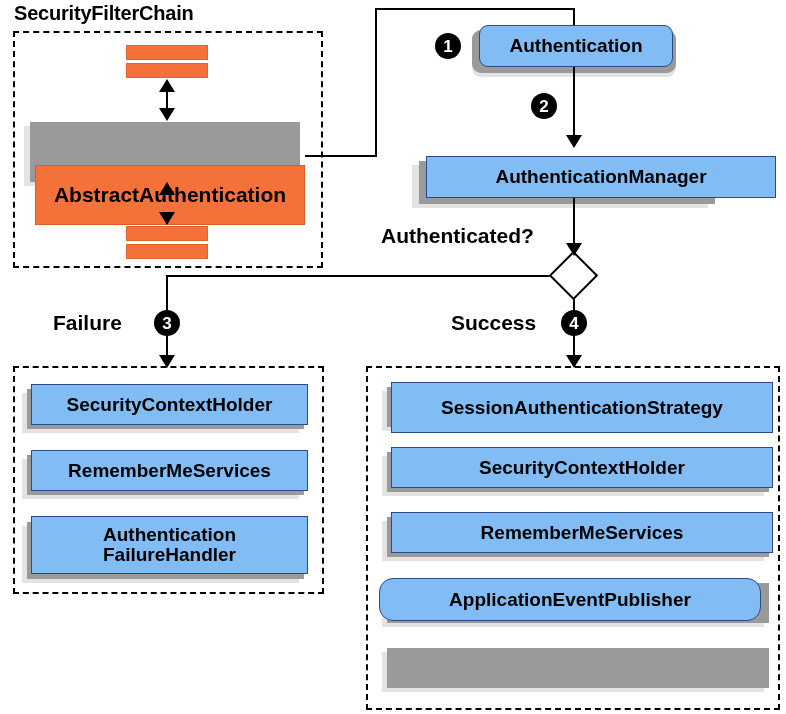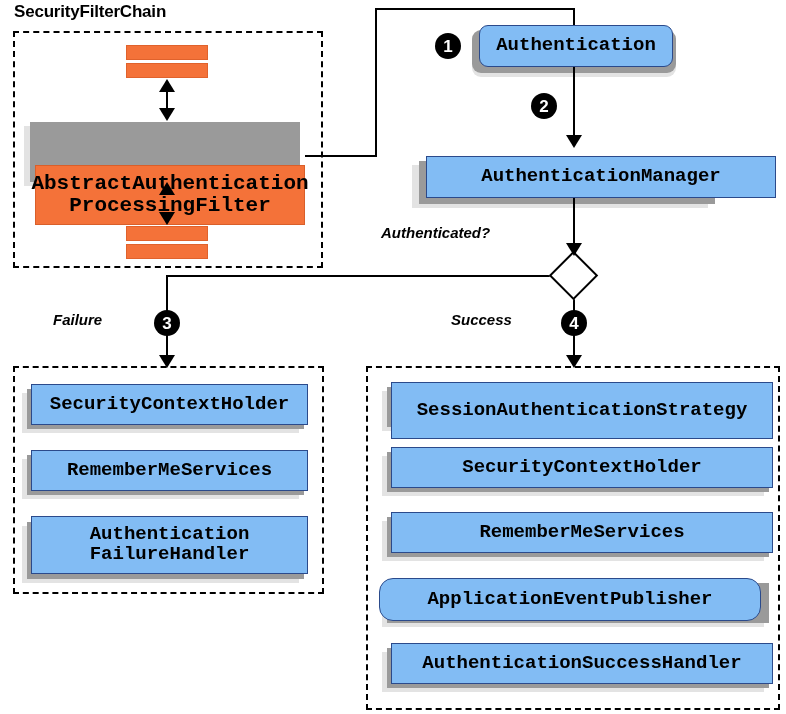--- a/index.html
+++ b/index.html
@@ -20,40 +20,39 @@
 
   
   .group-box {
     position: absolute;
     border: 2px dashed #000000;
     background: transparent;
     box-sizing: border-box;
   }
   .group-title {
     position: absolute;
-    font-size: 17px;
+    font-size: 20px;
     font-weight: bold;
     color: #000000;
     white-space: nowrap;
     letter-spacing: -0.2px;
   }
 
   
   .node {
     position: absolute;
     box-sizing: border-box;
     display: flex;
     align-items: center;
     justify-content: center;
     text-align: center;
     font-weight: bold;
     color: #000000;
     line-height: 1.05;
     z-index: 4;
-    font-family: Liberation Mono, monospace;
   }
   .node.blue {
     background: #82bcf4;
     border: 1px solid #2b4a8b;
     font-size: 19px;
   }
   .node.blue.rounded {
     border-radius: 9px;
   }
   .node.orange {
@@ -121,25 +120,24 @@
     background: #ffffff;
     border: 2px solid #000000;
     transform: rotate(45deg);
     box-sizing: border-box;
     z-index: 4;
   }
 
   
   .edge-label {
     position: absolute;
-    font-size: 15px;
+    font-size: 21px;
     font-weight: bold;
     color: #000000;
     white-space: nowrap;
-    font-style: italic;
   }
 
   
   .step-badge {
     position: absolute;
     width: 26px;
     height: 26px;
     border-radius: 50%;
     background: #000000;
     color: #ffffff;
@@ -165,21 +163,20 @@
   <div class="filter-bar" style="left:126px; top:63px; width:82px; height:15px;"></div>
 
   <div class="line-v" style="left:166px; top:85px; height:30px;"></div>
   <div class="arrow-up" style="left:159px; top:79px;"></div>
   <div class="arrow-down" style="left:159px; top:108px;"></div>
 
   <div class="shadow-light" style="left:24px; top:126px; width:270px; height:60px;"></div>
   <div class="shadow-dark" style="left:30px; top:122px; width:270px; height:60px;"></div>
   <div class="node orange" style="left:35px; top:117px; width:270px; height:60px; flex-direction:column;margin-top:48px;">
     <span>AbstractAuthentication</span>
-    <span>ProcessingFilter</span>
   </div>
 
   <div class="line-v" style="left:166px; top:188px; height:30px;"></div>
   <div class="arrow-up" style="left:159px; top:182px;"></div>
   <div class="arrow-down" style="left:159px; top:212px;"></div>
 
   <div class="filter-bar" style="left:126px; top:226px; width:82px; height:15px;"></div>
   <div class="filter-bar" style="left:126px; top:244px; width:82px; height:15px;"></div>
 
   <div class="line-h" style="left:305px; top:155px; width:72px;"></div>
@@ -243,21 +240,21 @@
   <div class="shadow-dark" style="left:27px; top:522px; width:277px; height:57px;"></div>
   <div class="node blue" style="left:31px; top:516px; width:277px; height:58px; flex-direction:column;">
     <span>Authentication</span>
     <span>FailureHandler</span>
   </div>
 
   <div class="group-box" style="left:366px; top:366px; width:414px; height:344px;"></div>
 
   <div class="shadow-light" style="left:382px; top:391px; width:382px; height:40px;"></div>
   <div class="shadow-dark" style="left:387px; top:387px; width:382px; height:40px;"></div>
-  <div class="node blue" style="left:391px; top:382px; width:382px; height:57px;">
+  <div class="node blue" style="left:391px; top:382px; width:382px; height:51px;">
     <span>SessionAuthenticationStrategy</span>
   </div>
 
   <div class="shadow-light" style="left:382px; top:456px; width:382px; height:40px;"></div>
   <div class="shadow-dark" style="left:387px; top:452px; width:382px; height:40px;"></div>
   <div class="node blue" style="left:391px; top:447px; width:382px; height:41px;">
     <span>SecurityContextHolder</span>
   </div>
 
   <div class="shadow-light" style="left:382px; top:521px; width:382px; height:40px;"></div>
@@ -267,17 +264,14 @@
   </div>
 
   <div class="shadow-light" style="left:382px; top:587px; width:382px; height:40px;"></div>
   <div class="shadow-dark" style="left:387px; top:583px; width:382px; height:40px;"></div>
   <div class="node blue" style="left:379px; top:578px; width:382px; height:43px;border-radius:14px;">
     <span>ApplicationEventPublisher</span>
   </div>
 
   <div class="shadow-light" style="left:382px; top:652px; width:382px; height:40px;"></div>
   <div class="shadow-dark" style="left:387px; top:648px; width:382px; height:40px;"></div>
-  <div class="node blue" style="left:391px; top:643px; width:382px; height:41px;">
-    <span>AuthenticationSuccessHandler</span>
-  </div>
 
 </div>
 
 </body></html>

